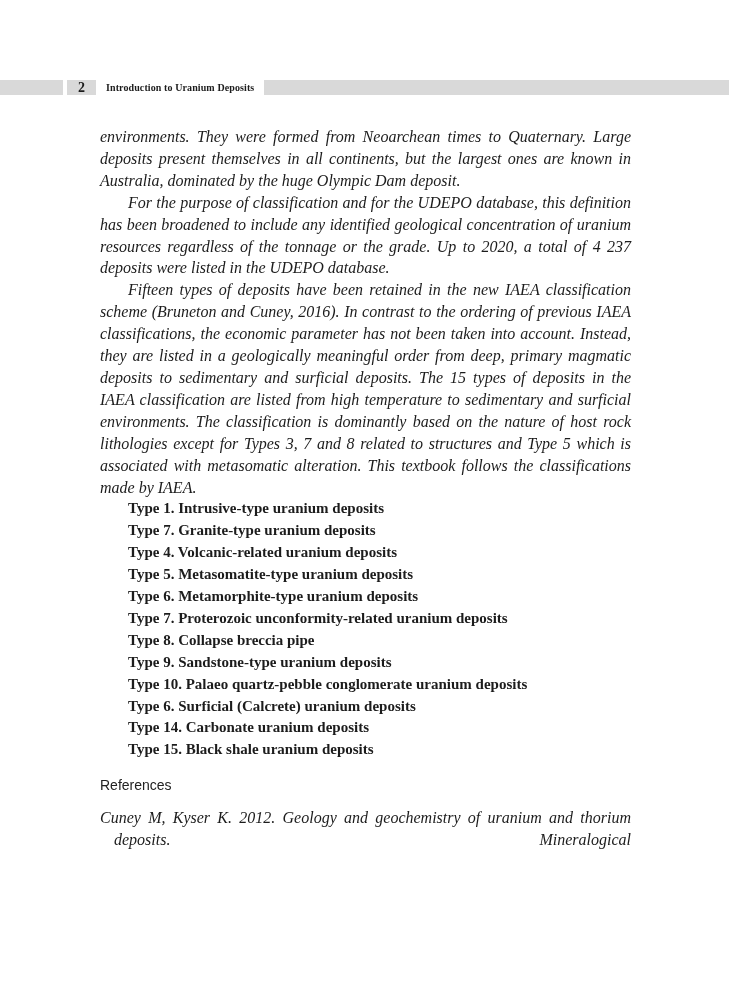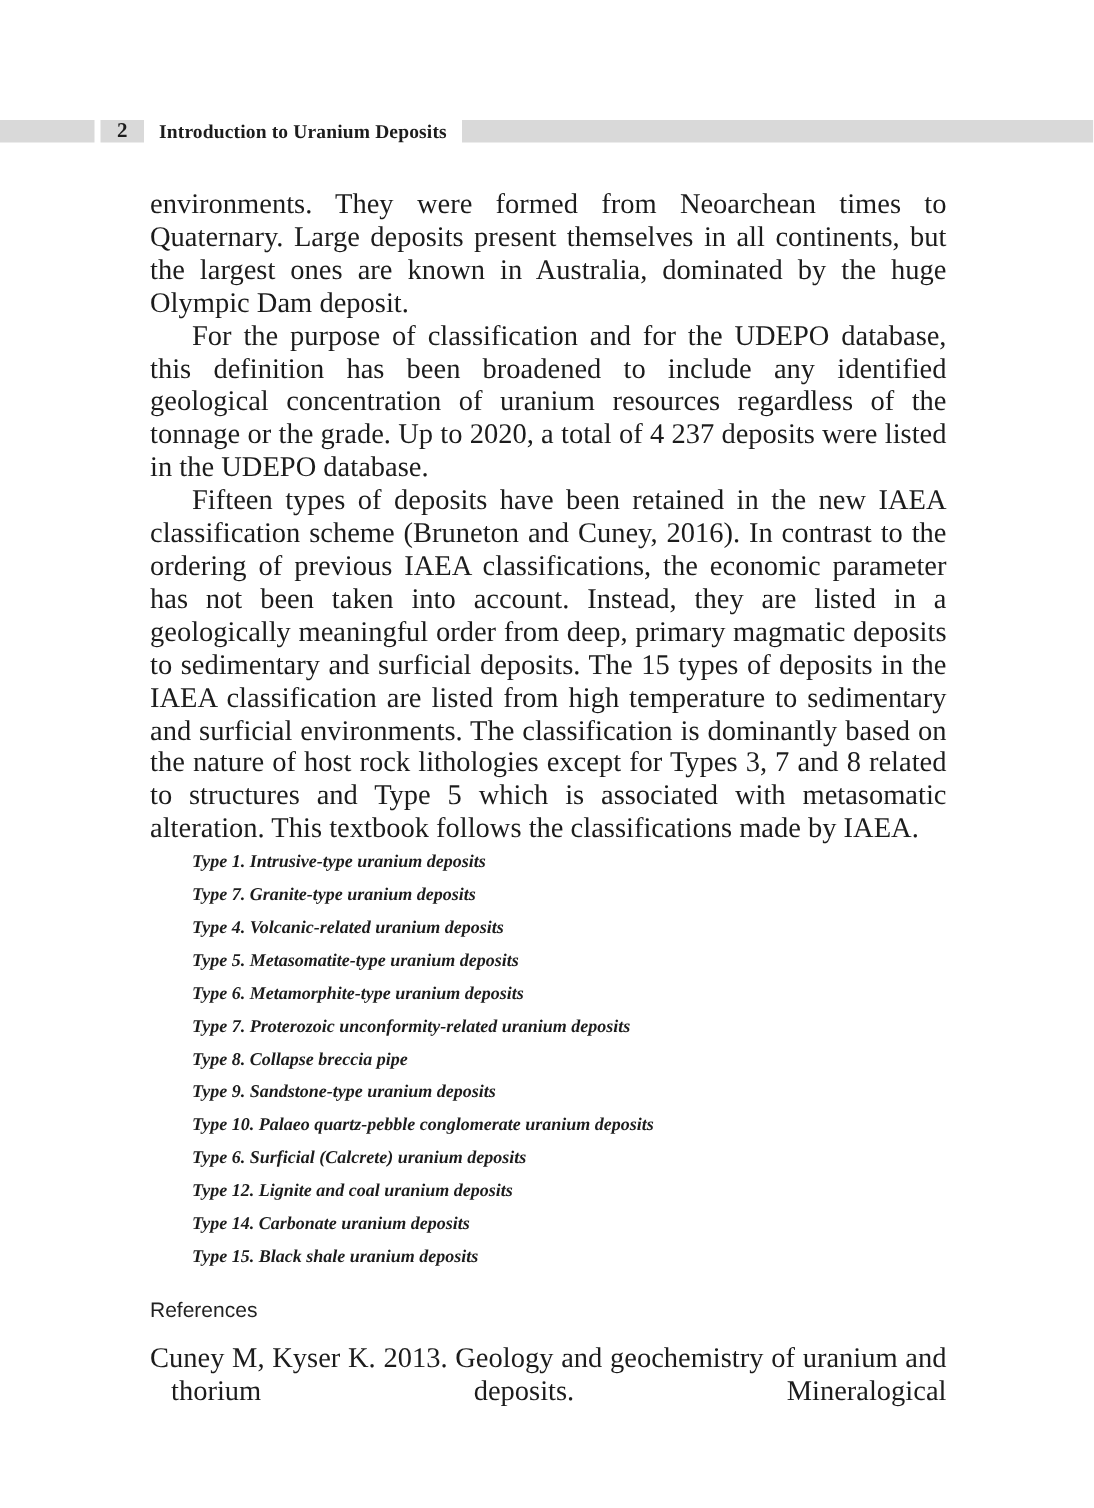--- a/index.html
+++ b/index.html
@@ -40,50 +40,50 @@
     align-items: center;
     justify-content: center;
     margin-right: 4px;
   }
   .page-number {
     font-size: 14px;
     font-weight: 700;
     line-height: 15px;
   }
   .chapter-title {
-    font-size: 13px;
+    font-size: 10px;
     font-weight: 700;
     white-space: nowrap;
     padding: 0 10px 0 6px;
     letter-spacing: 0.1px;
   }
   .rule-right { flex: 1; }
 
   
   .content {
     position: absolute;
     left: 100px;
     top: 126px;
     width: 531px;
   }
   .content p {
     margin: 0;
-    font-size: 19px;
+    font-size: 16px;
     line-height: 21.9px;
     text-align: justify;
+    font-style: italic;
   }
   .content p.indent { text-indent: 28px; }
 
   .type-list { margin: 0; }
   .type-item {
-    font-size: 12px;
+    font-size: 15px;
     line-height: 21.9px;
     font-weight: 700;
     padding-left: 28px;
-    font-style: italic;
   }
 
   
   .references-heading {
     font-family: "Liberation Sans", sans-serif;
     font-size: 14px;
     font-weight: 400;
     color: #222222;
     margin: 13px 0 11px 0;
     line-height: 22px;
@@ -121,23 +121,22 @@
       <div class="type-item">Type 1. Intrusive-type uranium deposits</div>
       <div class="type-item">Type 7. Granite-type uranium deposits</div>
       <div class="type-item">Type 4. Volcanic-related uranium deposits</div>
       <div class="type-item">Type 5. Metasomatite-type uranium deposits</div>
       <div class="type-item">Type 6. Metamorphite-type uranium deposits</div>
       <div class="type-item">Type 7. Proterozoic unconformity-related uranium deposits</div>
       <div class="type-item">Type 8. Collapse breccia pipe</div>
       <div class="type-item">Type 9. Sandstone-type uranium deposits</div>
       <div class="type-item">Type 10. Palaeo quartz-pebble conglomerate uranium deposits</div>
       <div class="type-item">Type 6. Surficial (Calcrete) uranium deposits</div>
-      <div class="type-item">Type 12. Lignite and coal uranium deposits</div>
       <div class="type-item">Type 14. Carbonate uranium deposits</div>
       <div class="type-item">Type 15. Black shale uranium deposits</div>
     </div>
 
     <div class="references-heading">References</div>
 
-    <p class="ref-entry justify-last">Cuney M, Kyser K. 2013. Geology and geochemistry of uranium and thorium deposits. Mineralogical</p>
+    <p class="ref-entry justify-last">Cuney M, Kyser K. 2012. Geology and geochemistry of uranium and thorium deposits. Mineralogical</p>
   </div>
 
 </div>
 
 </body></html>

